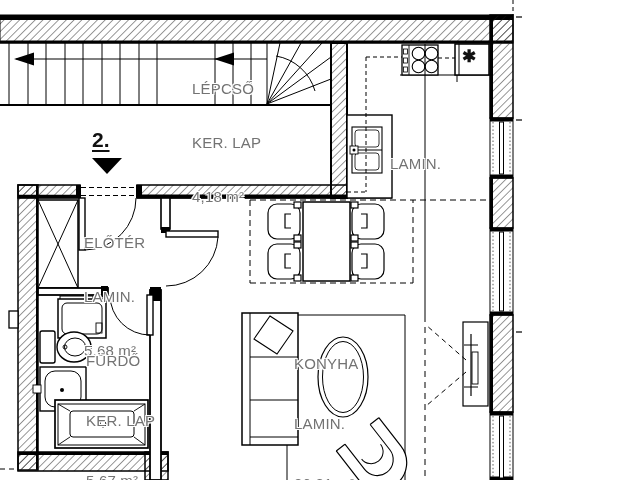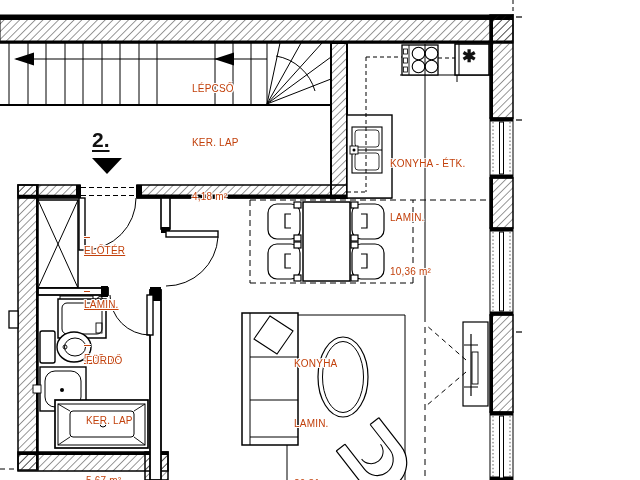--- a/index.html
+++ b/index.html
@@ -1,19 +1,19 @@
 <!DOCTYPE html>
 <html><head>
 <meta charset="utf-8">
 <style>
   html,body{margin:0;padding:0;background:#fff;}
   .plan{position:relative;width:640px;height:480px;background:#ffffff;overflow:hidden;
         font-family:"Liberation Sans",sans-serif;}
   .plan svg{position:absolute;left:0;top:0;}
-  .lbl{position:absolute;font-size:10px;line-height:18px;color:#c2410c;letter-spacing:.2px;
+  .lbl{position:absolute;font-size:15px;line-height:18px;color:#737373;letter-spacing:.2px;
        white-space:pre;
        text-shadow:1px 1px 0 #fff,-1px -1px 0 #fff,1px -1px 0 #fff,-1px 1px 0 #fff,0 1px 0 #fff,0 -1px 0 #fff;}
   .lbl span{display:block;}
   .lh20{line-height:20px;}
   .unit-lbl{position:absolute;left:92px;top:128px;font-size:21px;font-weight:bold;color:#111;
        text-decoration:underline;text-underline-offset:3px;}
   .freezer{position:absolute;left:462px;top:46px;font-size:17px;font-weight:bold;color:#111;}
 </style>
 </head>
 <body>
@@ -314,26 +314,24 @@
   </g>
 </svg>
 
 <div class="lbl" style="left:192px;top:44px;">
   <span>LÉPCSŐ</span>
   <span>KER. LAP</span>
   <span>4,18 m²</span>
 </div>
 
 <div class="lbl" style="left:390px;top:119px;">
-  <span>KONYHA - ÉTK.</span>
   <span>LAMIN.</span>
-  <span>10,36 m²</span>
-</div>
-
-<div class="lbl" style="left:84px;top:206px;text-decoration:underline;">
+</div>
+
+<div class="lbl" style="left:84px;top:198px;">
   <span>ELŐTÉR</span>
   <span>LAMIN.</span>
   <span>5,68 m²</span>
 </div>
 
 <div class="lbl lh20" style="left:86px;top:311px;">
   <span>FÜRDŐ</span>
   <span>KER. LAP</span>
   <span>5,67 m²</span>
 </div>

